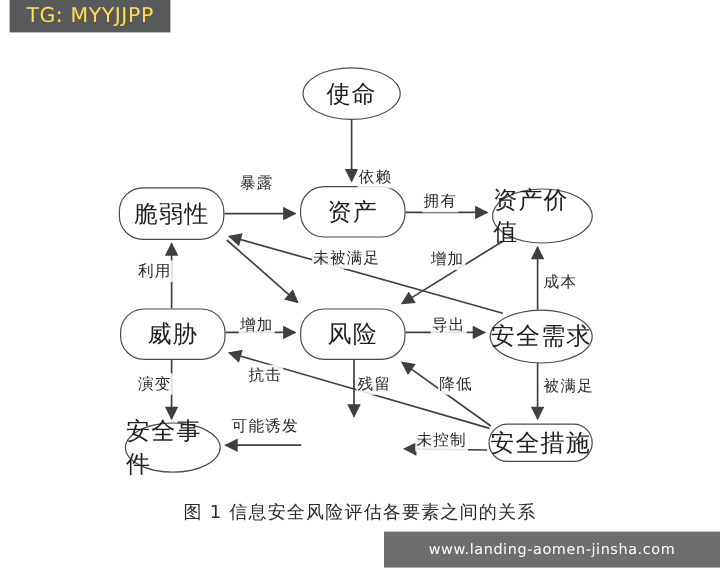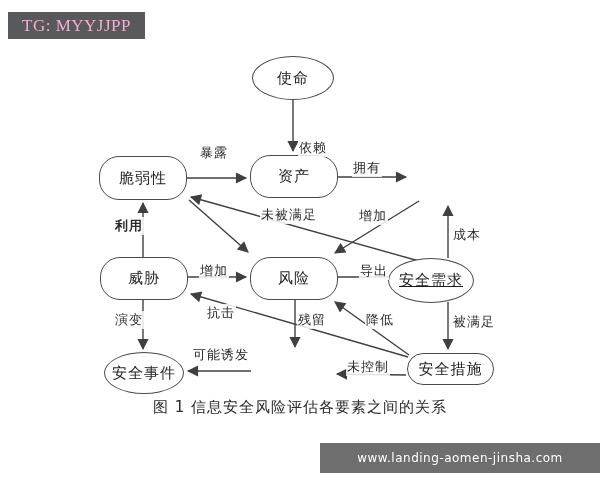--- a/index.html
+++ b/index.html
@@ -1,34 +1,34 @@
 <!DOCTYPE html>
 <html><head>
 <meta charset="utf-8">
 <style>
   html,body{margin:0;padding:0;}
   body{font-family:"DejaVu Sans","Liberation Sans",sans-serif;}
   #screen{position:relative;width:600px;height:480px;background:#ffffff;overflow:hidden;}
 
-  .badge{position:absolute;left:8px;top:12px;height:27px;line-height:27px;
-    background:#58595b;color:#f9a8d4;font-size:17px;padding:0 14px;letter-spacing:.5px;font-family:Liberation Serif, serif;}
+  .badge{position:absolute;left:8px;top:0;height:27px;line-height:27px;
+    background:#58595b;color:#fde047;font-size:17px;padding:0 14px;letter-spacing:.5px;}
 
   svg.edges{position:absolute;left:0;top:0;width:600px;height:480px;}
   svg.edges line{stroke:#3f3f3f;stroke-width:1.4;}
 
   .node{position:absolute;display:flex;align-items:center;justify-content:center;
-    background:#ffffff;border:1.6px solid #4a4a4a;color:#1e1e1e;font-size:15px;
+    background:#ffffff;border:1.6px solid #4a4a4a;color:#1e1e1e;font-size:20px;
     letter-spacing:1px;box-sizing:border-box;}
   .node.rect{border-radius:20px;text-align:center;}
   .node.ellipse{border-radius:50%;}
 
   .edge-label{position:absolute;font-size:13px;color:#2a2a2a;background:rgba(255,255,255,.85);
     padding:0 1px;white-space:nowrap;letter-spacing:1px;}
 
-  .caption{position:absolute;left:20px;top:398px;width:560px;text-align:center;
+  .caption{position:absolute;left:20px;top:418px;width:560px;text-align:center;
     font-size:15px;color:#2b2b2b;letter-spacing:1px;}
 
   .watermark{position:absolute;left:320px;top:443px;width:280px;height:30px;
     background:#6e6e6e;color:#ffffff;font-size:12px;display:flex;
     align-items:center;justify-content:center;letter-spacing:.5px;}
 </style>
 </head>
 <body>
 
 <div id="screen">
@@ -62,40 +62,43 @@
 
   <div class="node ellipse" style="left:252px;top:56px;width:82px;height:44px;">
     <span>使命</span>
   </div>
   <div class="node rect" style="left:99px;top:156px;width:88px;height:44px;">
     <span>脆弱性</span>
   </div>
   <div class="node rect" style="left:250px;top:155px;width:88px;height:43px;">
     <span>资产</span>
   </div>
+  <div class="node ellipse" style="left:410px;top:157px;width:84px;height:46px;">
+    <span>资产价值</span>
+  </div>
   <div class="node rect" style="left:100px;top:257px;width:88px;height:43px;">
     <span>威胁</span>
   </div>
   <div class="node rect" style="left:250px;top:257px;width:88px;height:43px;">
     <span>风险</span>
   </div>
-  <div class="node ellipse" style="left:388px;top:258px;width:86px;height:45px;text-decoration:underline;">
+  <div class="node ellipse" style="left:408px;top:258px;width:86px;height:45px;">
     <span>安全需求</span>
   </div>
   <div class="node ellipse" style="left:104px;top:352px;width:80px;height:42px;">
     <span>安全事件</span>
   </div>
   <div class="node rect" style="left:407px;top:353px;width:87px;height:32px;">
     <span>安全措施</span>
   </div>
 
   <span class="edge-label" style="left:298px;top:119px;margin-top:20px;">依赖</span>
   <span class="edge-label" style="left:199px;top:144px;">暴露</span>
   <span class="edge-label" style="left:352px;top:159px;">拥有</span>
-  <span class="edge-label" style="left:114px;top:217px;font-weight:bold;">利用</span>
+  <span class="edge-label" style="left:114px;top:217px;">利用</span>
   <span class="edge-label" style="left:260px;top:206px;">未被满足</span>
   <span class="edge-label" style="left:358px;top:207px;">增加</span>
   <span class="edge-label" style="left:199px;top:262px;">增加</span>
   <span class="edge-label" style="left:359px;top:262px;">导出</span>
   <span class="edge-label" style="left:452px;top:226px;">成本</span>
   <span class="edge-label" style="left:452px;top:313px;">被满足</span>
   <span class="edge-label" style="left:114px;top:311px;">演变</span>
   <span class="edge-label" style="left:206px;top:304px;">抗击</span>
   <span class="edge-label" style="left:297px;top:311px;">残留</span>
   <span class="edge-label" style="left:365px;top:311px;">降低</span>

